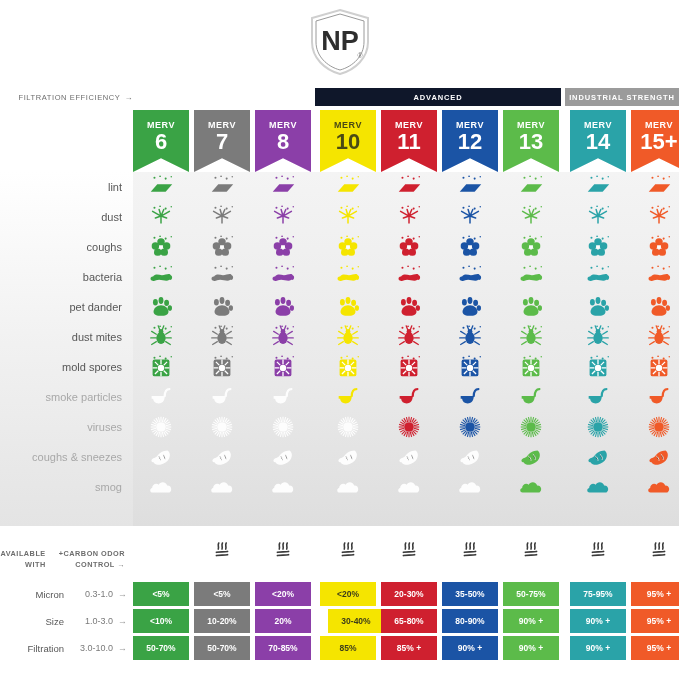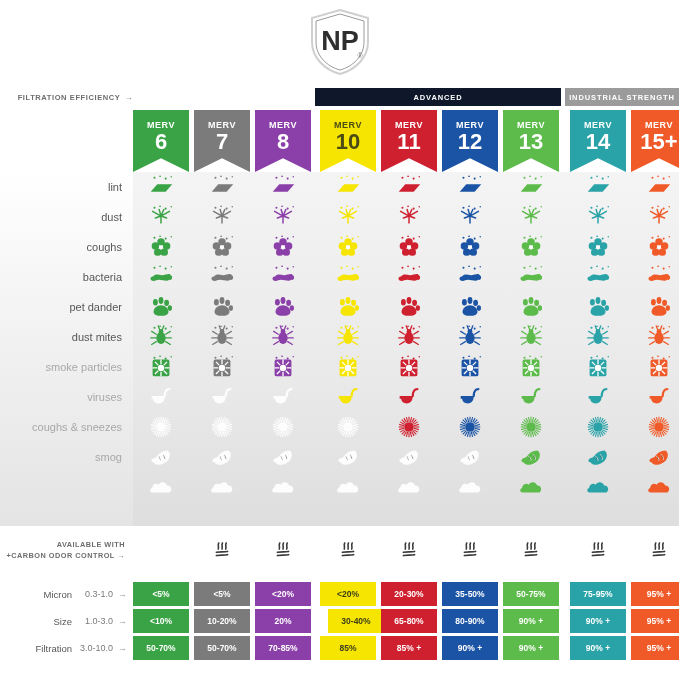--- a/index.html
+++ b/index.html
@@ -30,21 +30,21 @@
     font-size:7.5px;letter-spacing:.9px;font-weight:bold;color:#ffffff;
     display:flex;align-items:center;justify-content:center;
     text-transform:uppercase;
   }
   .band.standard{left:0;width:178px;background:#9b9b9b;}
   .band.advanced{left:182px;width:246px;background:#0f172a;}
   .band.industrial{left:432px;width:114px;background:#9b9b9b;}
 
   .filt-eff{
     position:absolute;right:0;top:0px;height:18px;display:flex;align-items:center;
-    font-size:7.5px;font-weight:bold;letter-spacing:.6px;color:#6d6d6d;text-transform:uppercase;
+    font-size:7.5px;font-weight:normal;letter-spacing:.6px;color:#6d6d6d;text-transform:uppercase;
   }
   .filt-eff .arrow{margin-left:4px;font-size:8px;}
 
   
   .flags{position:absolute;left:133px;top:22px;width:546px;height:62px;}
   .flag{
     position:absolute;top:0;width:56px;height:62px;
     color:#fff;text-align:center;
   }
   .flag .shape{
@@ -75,36 +75,36 @@
   .colshade{
     position:absolute;top:84px;width:546px;height:354px;
     background:linear-gradient(180deg,#f4f4f4 0%,#e9e9e9 60%,#dedede 100%);
     left:133px;
   }
 
   
   .carbon{position:absolute;left:0;top:442px;width:679px;height:40px;}
   .carbon-label{
     position:absolute;left:0;top:0;width:133px;height:40px;
-    display:flex;flex-direction:column;align-items:flex-end;justify-content:center;
+    display:flex;align-items:flex-end;justify-content:center;
     padding-right:8px;box-sizing:border-box;
     font-size:7.3px;font-weight:bold;letter-spacing:.5px;color:#6d6d6d;text-align:right;line-height:11px;
     text-transform:uppercase;
   }
   .carbon-cell{
     position:absolute;top:0;width:56px;height:40px;display:flex;align-items:center;justify-content:center;
   }
 
   
   .btable{position:absolute;left:0;top:494px;width:679px;}
   .brow{position:relative;height:24px;margin-bottom:3px;}
   .brow .lbl{
     position:absolute;left:0;top:0;width:72px;height:24px;
     display:flex;align-items:center;justify-content:flex-end;padding-right:8px;box-sizing:border-box;
-    font-size:9.5px;color:#575757;margin-left:8px;
+    font-size:9.5px;color:#575757;
   }
   .brow .rng{
     position:absolute;left:72px;top:0;width:61px;height:24px;
     display:flex;align-items:center;justify-content:flex-end;padding-right:6px;box-sizing:border-box;
     font-size:9px;color:#7a7a7a;
   }
   .brow .rng .arrow{margin-left:5px;color:#9a9a9a;}
   .bcell{
     position:absolute;top:0;width:56px;height:24px;
     display:flex;align-items:center;justify-content:center;
@@ -191,20 +191,21 @@
     <div class="shade"></div>
     <div class="colshade"></div>
 
     <div class="rowlabels" id="rowlabels" style="top:84px;">
         <div class="rowlabel">lint</div>
         <div class="rowlabel">dust</div>
         <div class="rowlabel">coughs</div>
         <div class="rowlabel">bacteria</div>
         <div class="rowlabel">pet dander</div>
         <div class="rowlabel">dust mites</div>
+        <div class="rowlabel">mold spores</div>
         <div class="rowlabel pale">smoke particles</div>
         <div class="rowlabel pale">viruses</div>
         <div class="rowlabel pale">coughs &amp; sneezes</div>
         <div class="rowlabel pale">smog</div>
       </div>
 
     <div class="matrix" id="matrix">
         <div class="mrow">
           <div class="cell" style="left: 0px;">
             <svg width="28" height="28" viewBox="0 0 30 28">

